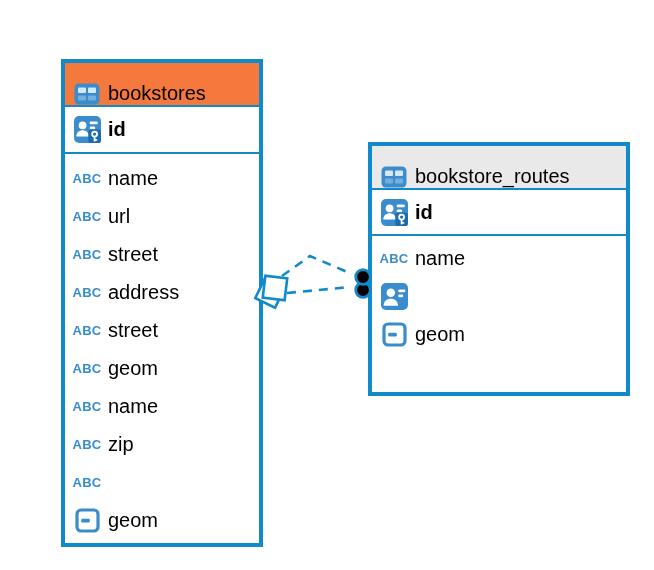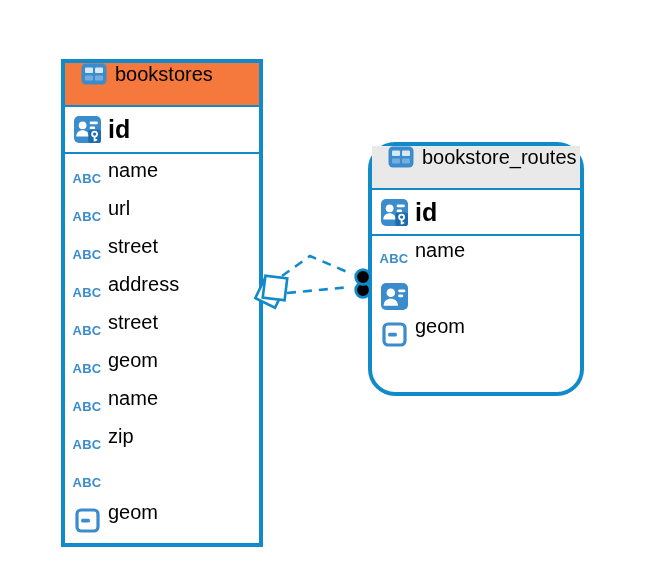--- a/index.html
+++ b/index.html
@@ -14,34 +14,34 @@
     width:654px;height:570px;position:relative;background:#ffffff;
     font-family:"Liberation Sans","DejaVu Sans",sans-serif;color:#000;
     overflow:hidden;
   }
   .canvas{position:absolute;inset:0;}
   .entity{
     position:absolute;box-sizing:border-box;background:#fff;
     border:4px solid var(--blue);z-index:2;
   }
   .entity-header{
-    display:flex;align-items:flex-start;gap:6px;height:42px;
-    padding-left:14px;border-bottom:2px solid var(--blue);
+    display:flex;align-items:flex-end;gap:6px;height:42px;
+    padding-left:7px;border-bottom:2px solid var(--blue);
     font-size:20px;
   }
   .hdr-orange{background:var(--orange);}
   .hdr-gray{background:var(--gray);}
   .pk-row{
     display:flex;align-items:center;gap:6px;height:45px;
     padding-left:7px;border-bottom:2px solid var(--blue);
-    font-size:25px;font-weight:bold;background:#fff;
+    font-size:20px;font-weight:bold;background:#fff;
   }
   .cols{padding-top:5px;}
   .col-row{
-    display:flex;gap:6px;height:38px;
+    display:flex;align-items:center;gap:6px;height:38px;
     padding-left:7px;font-size:20px;background:#fff;
   }
   .icon-box{
     flex:0 0 30px;display:flex;justify-content:center;align-items:center;
   }
   .abc{
     color:var(--icon-blue);font-weight:800;font-size:13px;
     letter-spacing:0.2px;line-height:1;
   }
   .overlay{
@@ -161,21 +161,21 @@
           <svg width="25" height="25" viewBox="0 0 25 25">
             <rect x="2" y="2" width="21" height="21" rx="4" fill="none" stroke="#3a8ccd" stroke-width="3.2"></rect>
             <rect x="6.2" y="10.8" width="8.6" height="3.6" rx="1.2" fill="#3a8ccd"></rect>
           </svg>
         </span>
         <span>geom</span>
       </div>
     </div>
   </div>
 
-  <div class="entity" style="left:368px;top:142px;width:216px;height:254px;border-radius:27px;">
+  <div class="entity" style="left:368px;top:142px;width:262px;height:254px;">
     <div class="entity-header hdr-gray">
       <span class="icon-box">
         <svg width="26" height="22" viewBox="0 0 26 22">
           <rect x="0.5" y="0.5" width="25" height="21" rx="4.5" fill="#3a8ccd"></rect>
           <rect x="4" y="4.5" width="8" height="5.5" rx="1" fill="#ffffff" opacity="0.8"></rect>
           <rect x="14" y="4.5" width="8" height="5.5" rx="1" fill="#ffffff" opacity="0.8"></rect>
           <rect x="4" y="12.5" width="8" height="5" rx="1" fill="#ffffff" opacity="0.3"></rect>
           <rect x="14" y="12.5" width="8" height="5" rx="1" fill="#ffffff" opacity="0.3"></rect>
         </svg>
       </span>

